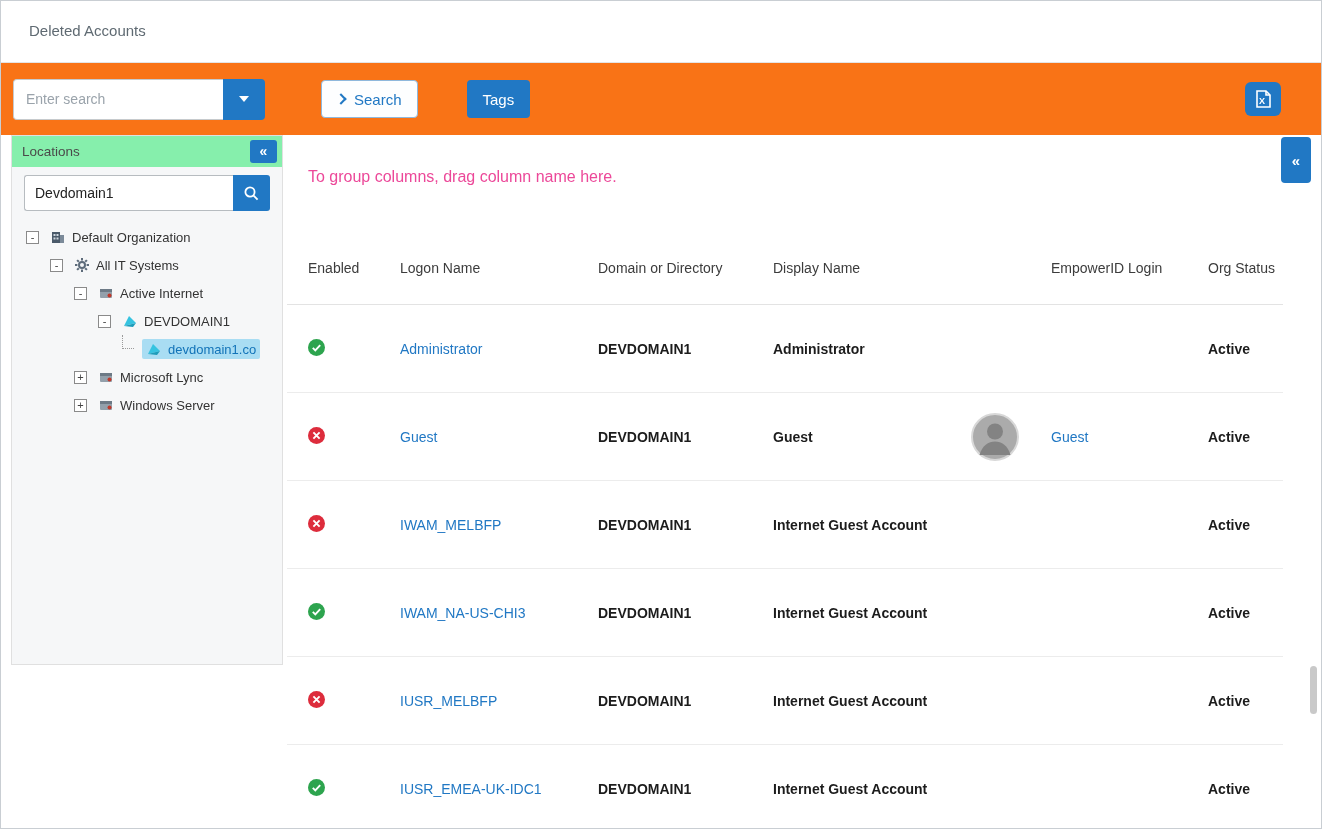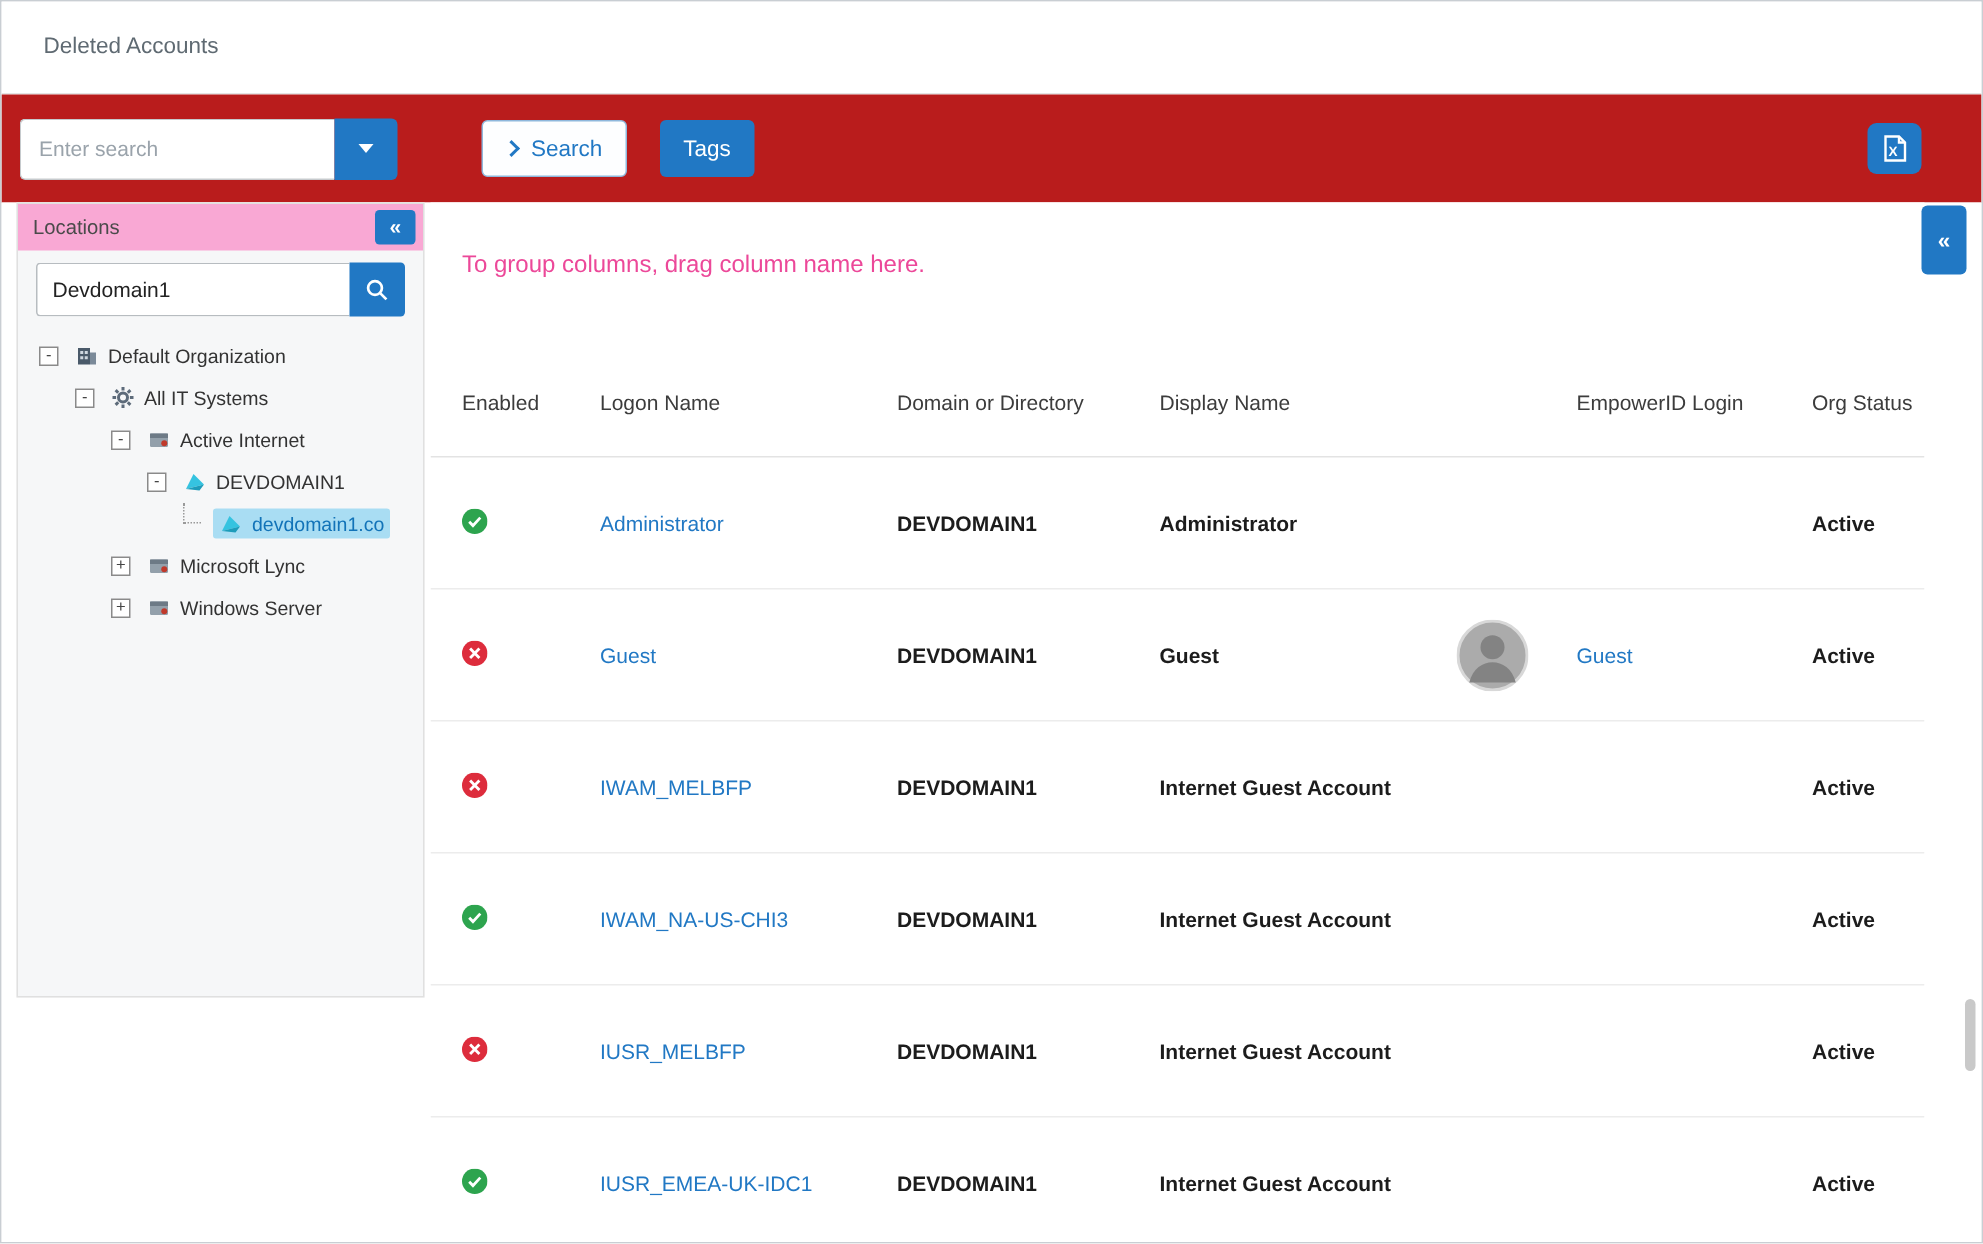--- a/index.html
+++ b/index.html
@@ -12,37 +12,37 @@
   *{box-sizing:border-box;}
   body{margin:0;background:#e9e9e9;font-family:"Liberation Sans",sans-serif;}
   .page{width:1322px;height:829px;background:#fff;border:1px solid #c9ced3;position:relative;overflow:hidden;}
 
   
   .tabbar{height:62px;border-bottom:1px solid #e4e4e4;display:flex;align-items:stretch;padding-left:10px;background:#fff;}
   .tab{display:flex;align-items:center;padding:0 18px;font-size:15px;color:#5f6a72;border-bottom:3px solid transparent;cursor:pointer;}
   .tab.active{color:#16232e;font-weight:700;border-bottom-color:var(--accent);}
 
   
-  .toolbar{height:72px;background:#b91c1c;display:flex;align-items:center;padding:0 12px;position:relative;}
+  .toolbar{height:72px;background:#f97316;display:flex;align-items:center;padding:0 12px;position:relative;}
   .search-group{display:flex;width:252px;height:41px;}
   .search-group input{flex:1;min-width:0;border:1px solid #c6cacd;border-right:none;border-radius:4px 0 0 4px;padding:0 12px;font-size:14px;color:#333;outline:none;font-family:inherit;}
   .search-group input::placeholder{color:#9aa3ab;}
   .dd-btn{width:42px;background:var(--accent);border:none;border-radius:0 4px 4px 0;display:flex;align-items:center;justify-content:center;cursor:pointer;}
   .caret{width:0;height:0;border-left:5px solid transparent;border-right:5px solid transparent;border-top:6px solid #fff;}
   .search-btn{margin-left:56px;height:38px;padding:0 15px;background:#fdfeff;border:1px solid #8fb8dc;border-radius:4px;color:var(--accent);font-size:15px;display:flex;align-items:center;gap:9px;cursor:pointer;font-family:inherit;}
   .chev{width:8px;height:8px;border-top:2px solid var(--accent);border-right:2px solid var(--accent);transform:rotate(45deg);display:inline-block;}
-  .tags-btn{margin-left:22px;height:38px;padding:0 16px;background:var(--accent);border:none;border-radius:4px;color:#fff;font-size:15px;cursor:pointer;font-family:inherit;}
+  .tags-btn{margin-left:49px;height:38px;padding:0 16px;background:var(--accent);border:none;border-radius:4px;color:#fff;font-size:15px;cursor:pointer;font-family:inherit;}
   .excel-btn{margin-left:auto;margin-right:28px;width:36px;height:34px;background:var(--accent);border:none;border-radius:6px;display:flex;align-items:center;justify-content:center;cursor:pointer;}
 
   
   .content{position:relative;height:695px;background:#fff;}
 
   
   .locations{position:absolute;left:10px;top:0;width:272px;height:530px;background:#f6f7f8;border:1px solid #e0e0e0;}
-  .loc-header{height:31px;background:#f9a8d4;display:flex;align-items:center;justify-content:space-between;padding:0 5px 0 10px;font-size:13.5px;color:#4a4a4a;}
+  .loc-header{height:31px;background:#86efac;display:flex;align-items:center;justify-content:space-between;padding:0 5px 0 10px;font-size:13.5px;color:#4a4a4a;}
   .collapse-btn{width:27px;height:23px;background:var(--accent);border:none;border-radius:3px;color:#fff;font-size:14px;font-weight:700;line-height:1;cursor:pointer;display:flex;align-items:center;justify-content:center;padding-bottom:2px;font-family:inherit;}
   .loc-search{display:flex;padding:8px 12px 8px 12px;}
   .loc-search input{flex:1;min-width:0;height:36px;border:1px solid #b7bcc0;border-right:none;border-radius:3px 0 0 3px;padding:0 10px;font-size:14px;color:#222;outline:none;font-family:inherit;background:#fff;}
   .loc-search-btn{width:37px;height:36px;background:var(--accent);border:none;border-radius:0 3px 3px 0;display:flex;align-items:center;justify-content:center;cursor:pointer;}
   .tree{padding:4px 6px;}
   .tree-node{height:28px;display:flex;align-items:center;font-size:13px;color:#333;cursor:pointer;white-space:nowrap;}
   .expander{width:13px;height:13px;min-width:13px;border:1px solid #8a8a8a;background:#fff;font-size:11px;line-height:10px;text-align:center;color:#444;margin-right:7px;cursor:pointer;}
   .connector{width:12px;min-width:12px;height:14px;border-left:1px dotted #9a9a9a;border-bottom:1px dotted #9a9a9a;margin:-8px 8px 6px 0;}
   .nodebody{display:flex;align-items:center;padding:2px 4px;border-radius:2px;text-align:center;}
   .tree-icon{width:16px;height:16px;margin-right:6px;display:inline-flex;}

